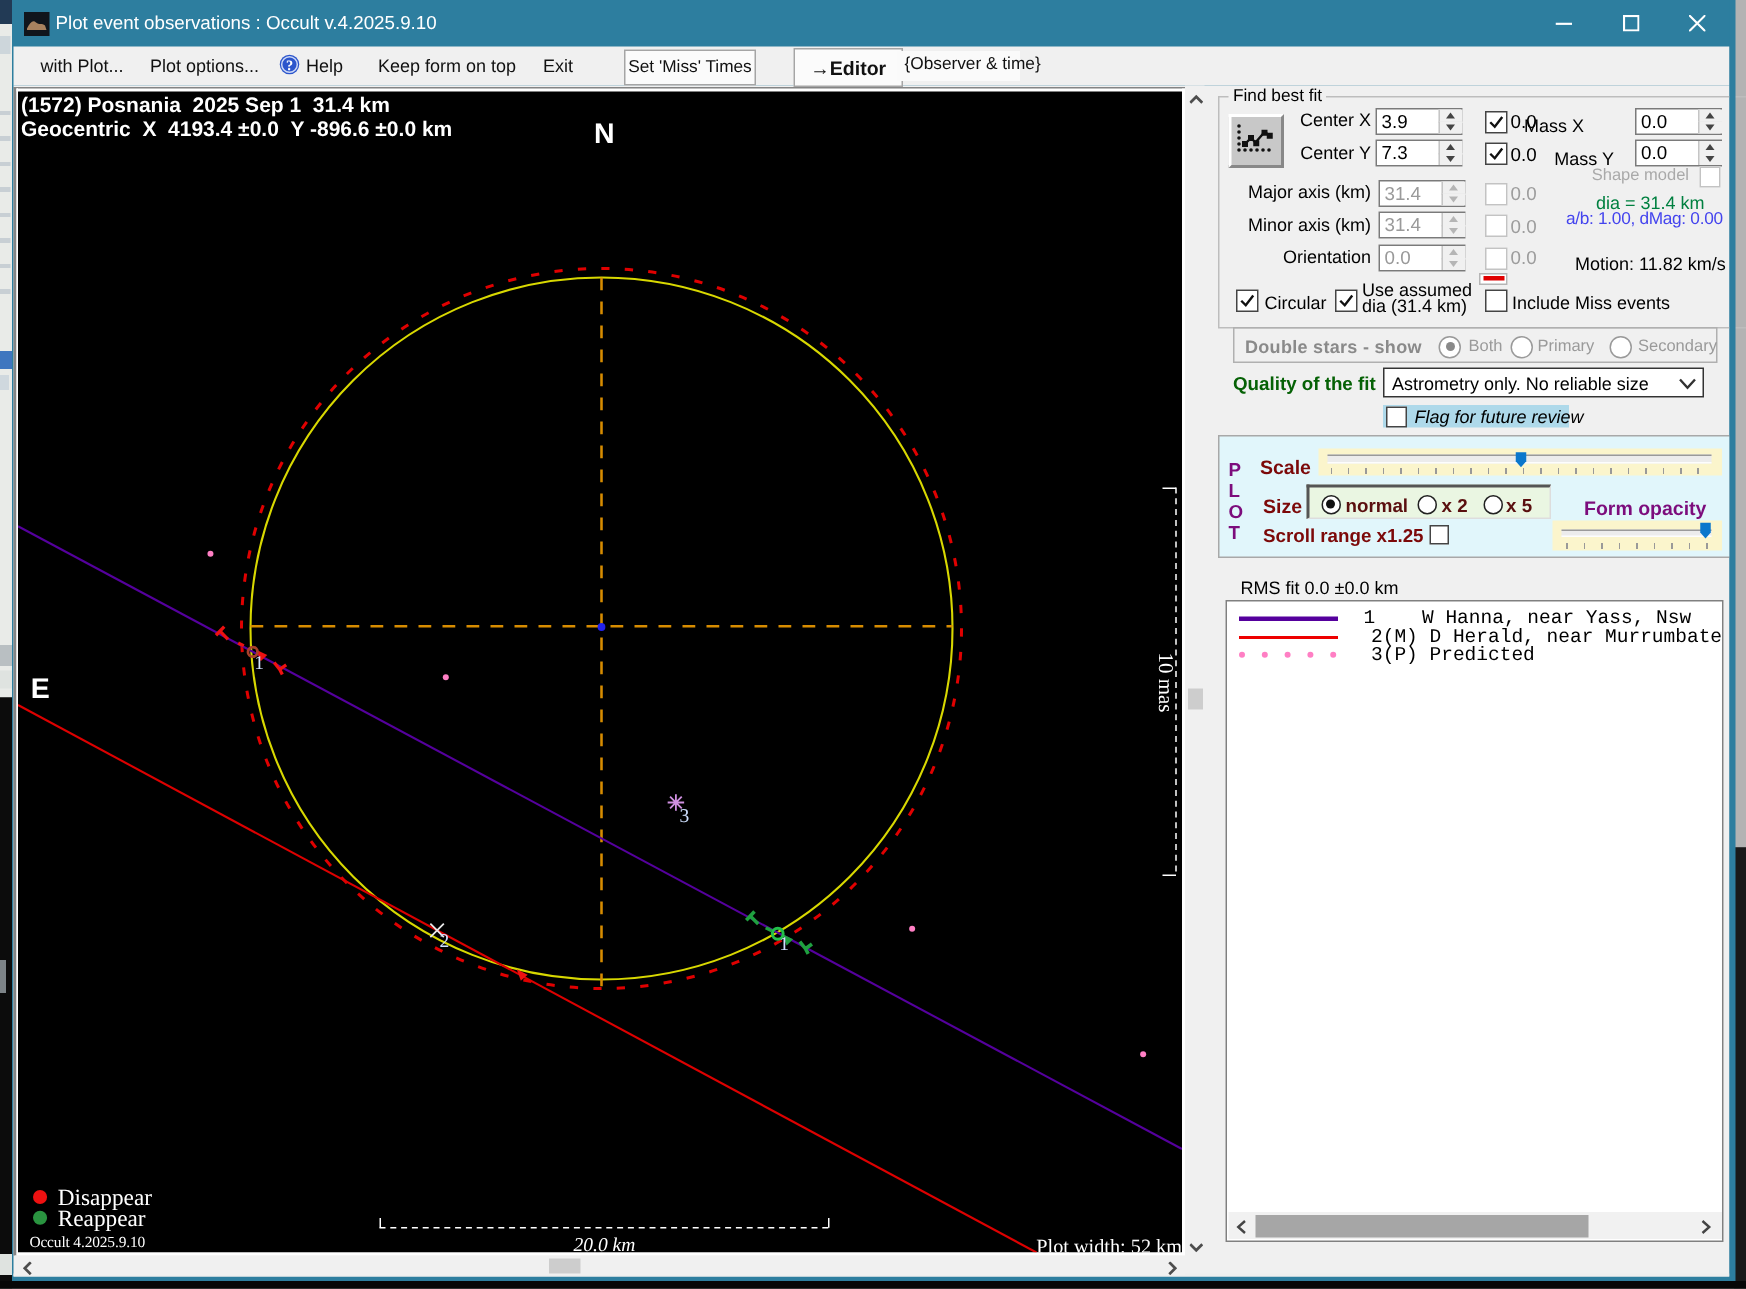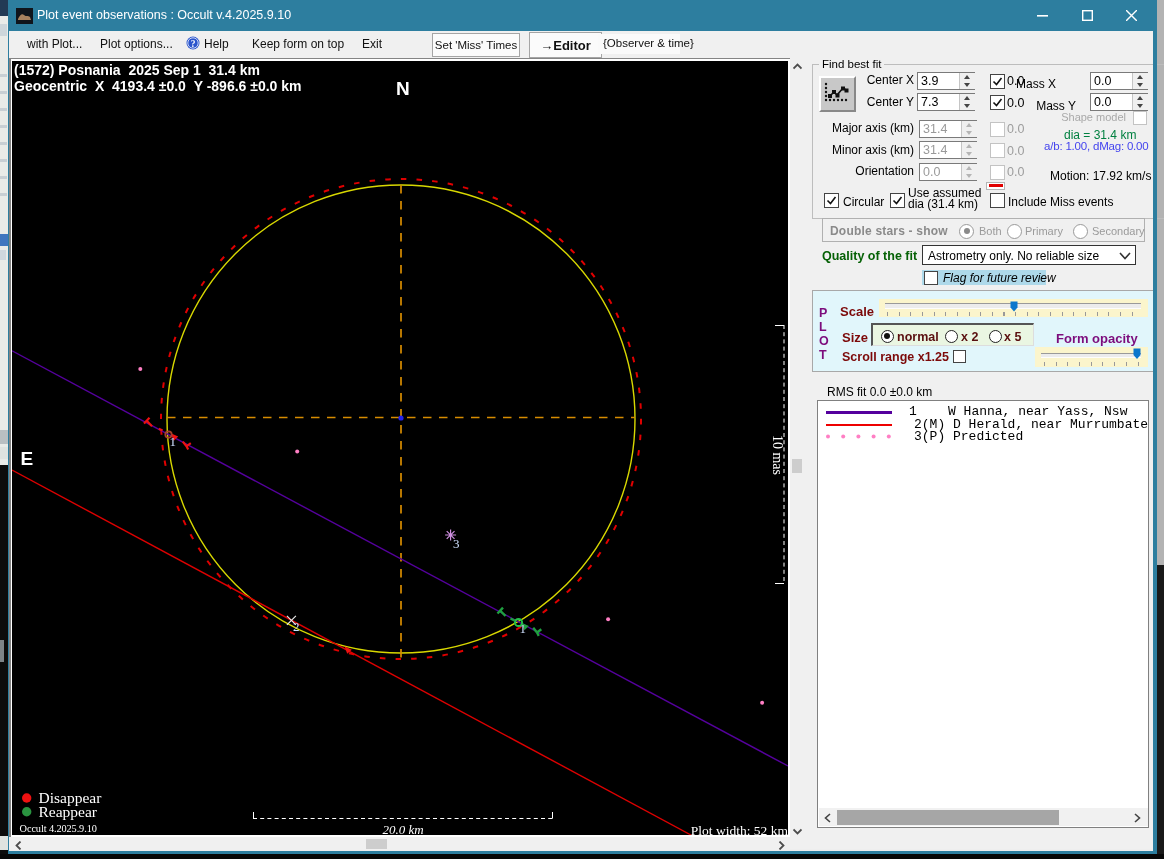--- a/index.html
+++ b/index.html
@@ -75,21 +75,21 @@
   <div class="mi" style="left:27px;">with Plot...</div>
   <div class="mi" style="left:100px;">Plot options...</div>
   <svg class="a" style="left:186px;top:36px" width="14" height="14">
     <circle cx="7" cy="7" r="6.5" fill="#2b55cc"></circle>
       <circle cx="7" cy="7" r="5.2" fill="none" stroke="#cdd8f5" stroke-width="1"></circle>
     <text x="7" y="10.5" font-size="9.5" font-weight="bold" fill="#fff" text-anchor="middle" font-family="Liberation Serif">?</text>
     </svg>
   <div class="mi" style="left:204px;">Help</div>
   <div class="mi" style="left:252px;">Keep form on top</div>
   <div class="mi" style="left:362px;">Exit</div>
-  <div class="btn" style="left:432px;top:33px;width:86px;height:22px;">Set 'Miss' Times</div>
+  <div class="btn" style="left:416px;top:33px;width:86px;height:22px;">Set 'Miss' Times</div>
   <div class="btn" style="left:529px;top:32px;width:71px;height:24px;font-weight:bold;font-size:13px;">→Editor</div>
   <div class="a" style="left:598px;top:34px;width:82px;height:20px;background:#fafafa;"></div>
   <div class="t" style="left:603px;top:37px;font-size:11.5px;color:#111;">{Observer &amp; time}</div>
 
   <div class="a" id="plot" style="left:12px;top:59px;width:776px;height:776px;background:#000;">
     <svg width="776" height="776" viewBox="0 0 776 776" font-family="Liberation Serif, serif">
 
       <circle cx="389" cy="360" r="240" fill="none" stroke="#e00000" stroke-width="2" stroke-dasharray="5.5 10.2"></circle>
       <circle cx="389" cy="360" r="234" fill="none" stroke="#d8d800" stroke-width="1.4"></circle>
 
@@ -315,21 +315,21 @@
         </div>
         <div class="d">
           <div class="tri td"></div>
         </div>
       </div>
     </div>
   <div class="t" style="left:1046px;top:111px;width:80px;text-align:right;font-size:11px;color:#a9a9a9;">Shape model</div>
   <div class="cb dis" style="left:1133px;top:110.5px;width:12px;height:12px;"></div>
   <div class="t" style="left:1064px;top:128px;font-size:12px;color:#008040;text-align:right;">dia = 31.4 km</div>
   <div class="t" style="left:1044px;top:139.5px;font-size:11.5px;letter-spacing:-0.2px;color:#4444ee;">a/b: 1.00, dMag: 0.00</div>
-  <div class="t" style="left:1050px;top:168.5px;font-size:12px;">Motion: 17.92 km/s</div>
+  <div class="t" style="left:1050px;top:168.5px;font-size:12px;">Motion: 11.82 km/s</div>
   <div class="a" style="left:986px;top:181.5px;width:17px;height:6px;background:#fff;border:1px solid #b5b5b5;">
       <div class="a" style="left:1.5px;top:1.5px;width:14px;height:3px;background:#e00000;"></div>
     </div>
   <div class="cb" style="left:824px;top:193px;">
       <svg width="13" height="13">
         <path d="M2.5 6.5 L5.5 9.5 L10.5 3" fill="none" stroke="#111" stroke-width="1.6"></path>
       </svg>
     </div>
   <div class="t" style="left:843px;top:194.5px;font-size:12px;">Circular</div>
   <div class="cb" style="left:890px;top:193px;">

